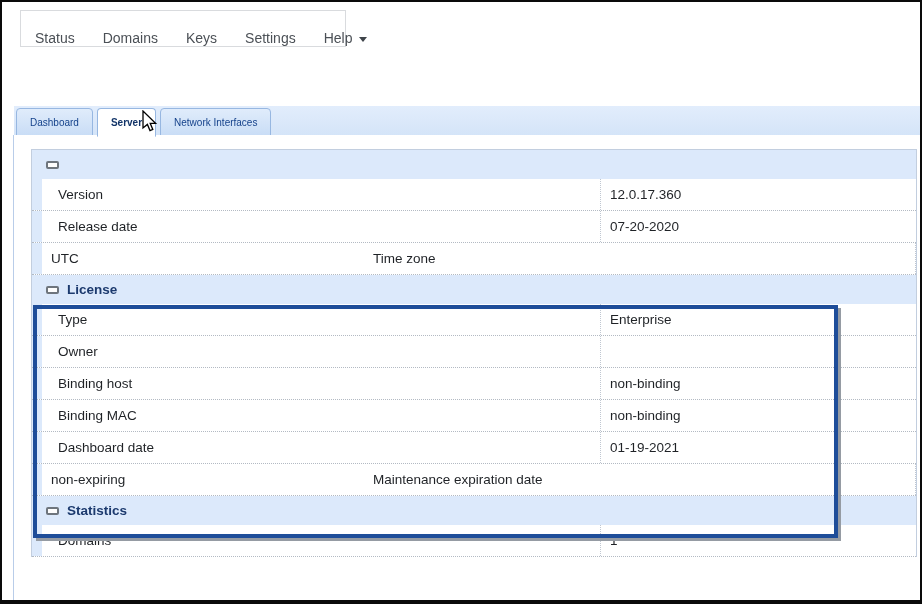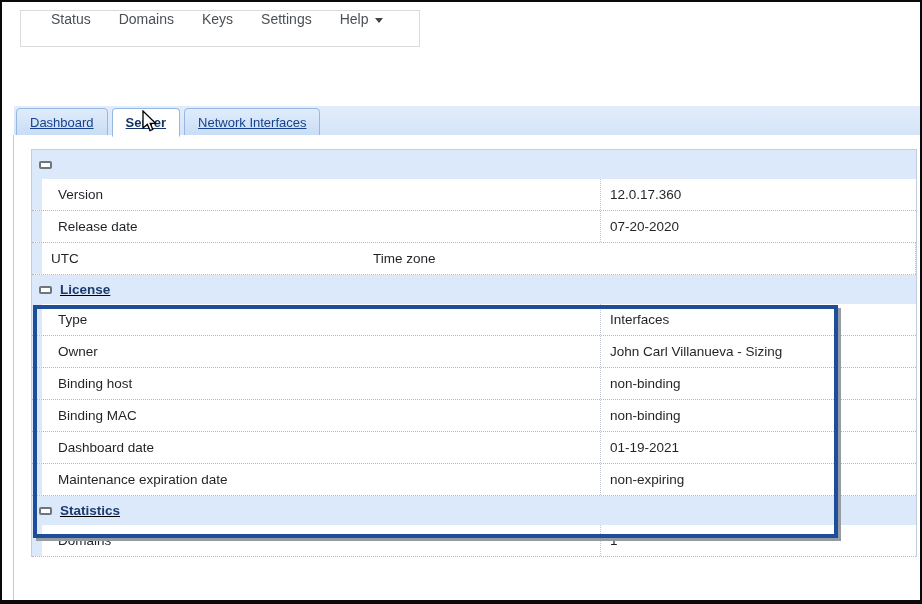--- a/index.html
+++ b/index.html
@@ -7,67 +7,67 @@
   body { font-family: "Liberation Sans", sans-serif; position: relative; }
 
   #screen {
     position: absolute; left:0; top:0; width:922px; height:604px;
     background:#fff; overflow:hidden;
     border:2px solid #0a0a0a; border-bottom-width:4px;
   }
 
   
   .menubar {
-    position:absolute; left:18px; top:8px; width:400px; height:37px;
+    position:absolute; left:18px; top:8px; width:326px; height:37px;
     background:#fff; border:1px solid #d9dbde;
-    display:flex; align-items:flex-start; padding:0 30px; gap:28px;
+    display:flex; align-items:flex-end; padding:0 14px; gap:28px;
   }
   .menu-item {
     display:flex; align-items:center; gap:7px;
     font-size:14px; color:#4b5056; cursor:default; white-space:nowrap;
   }
   .caret {
     width:0; height:0; margin-top:2px;
     border-left:4px solid transparent; border-right:4px solid transparent;
     border-top:5px solid #3f444a;
   }
 
   
   .tab-strip {
     position:absolute; left:12px; top:104px; right:0; height:31px;
     background:linear-gradient(#e2edfc,#d4e4f8);
     border-bottom:1px solid #a3bfe1;
     display:flex; align-items:flex-end; padding-left:2px; gap:4px;
   }
   .tab {
     height:28px; display:flex; align-items:center; justify-content:center;
-    padding:0 13px; font-size:13px; color:#15428b;
+    padding:0 13px; font-size:10px; color:#15428b;
     background:linear-gradient(#e0ecfb,#c9ddf6);
     border:1px solid #97b7e1; border-radius:4px 4px 0 0;
-    white-space:nowrap; cursor:default;text-decoration:underline;
+    white-space:nowrap; cursor:default;
   }
   .tab.active {
     background:#fff; border-bottom-color:#fff; margin-bottom:-1px;
     height:29px; font-weight:bold; color:#123468; z-index:3;
   }
 
   
   .content-panel {
     position:absolute; left:11px; top:133px; right:0; bottom:0;
     background:#fff; border-left:1px solid #b9cde9;
   }
 
   
   .prop-table {
     position:absolute; left:17px; top:14px; width:886px;
     border:1px solid #c2cedf; border-bottom:none; background:#be185d;
   }
   .group-header {
     height:29px; background:#dce9fb;
-    display:flex; align-items:center; padding-left:7px;text-decoration:underline;
+    display:flex; align-items:center; padding-left:14px;
   }
   .minus-icon {
     width:13px; height:8px; flex:none;
     border:2px solid #6e757d; border-radius:2px; background:#fdfdfd;
   }
   .group-label {
     margin-left:8px; font-size:13.5px; font-weight:bold; color:#1c3a6e;
   }
   .prop-row { display:flex; height:32px; border-bottom:1px dotted #b3bac3; background:#fff; }
   .indent-strip { width:10px; flex:none; background:#dce9fb; }
@@ -143,46 +143,45 @@
           <div class="cell value">UTC</div>
           <div class="cell name">Time zone</div>
         </div>
         <div class="group-header">
           <span class="minus-icon"></span>
           <span class="group-label">License</span>
         </div>
         <div class="prop-row">
           <div class="indent-strip"></div>
           <div class="cell name">Type</div>
-          <div class="cell value">Interfaces</div>
+          <div class="cell value">Enterprise</div>
         </div>
         <div class="prop-row">
           <div class="indent-strip"></div>
           <div class="cell name">Owner</div>
-          <div class="cell value">John Carl Villanueva - Sizing</div>
         </div>
         <div class="prop-row">
           <div class="indent-strip"></div>
           <div class="cell name">Binding host</div>
           <div class="cell value">non-binding</div>
         </div>
         <div class="prop-row">
           <div class="indent-strip"></div>
           <div class="cell name">Binding MAC</div>
           <div class="cell value">non-binding</div>
         </div>
         <div class="prop-row">
           <div class="indent-strip"></div>
           <div class="cell name">Dashboard date</div>
           <div class="cell value">01-19-2021</div>
         </div>
         <div class="prop-row">
           <div class="indent-strip"></div>
+          <div class="cell value">non-expiring</div>
           <div class="cell name">Maintenance expiration date</div>
-          <div class="cell value">non-expiring</div>
         </div>
         <div class="group-header">
           <span class="minus-icon"></span>
           <span class="group-label">Statistics</span>
         </div>
         <div class="prop-row">
           <div class="indent-strip"></div>
           <div class="cell name">Domains</div>
           <div class="cell value">1</div>
         </div>

